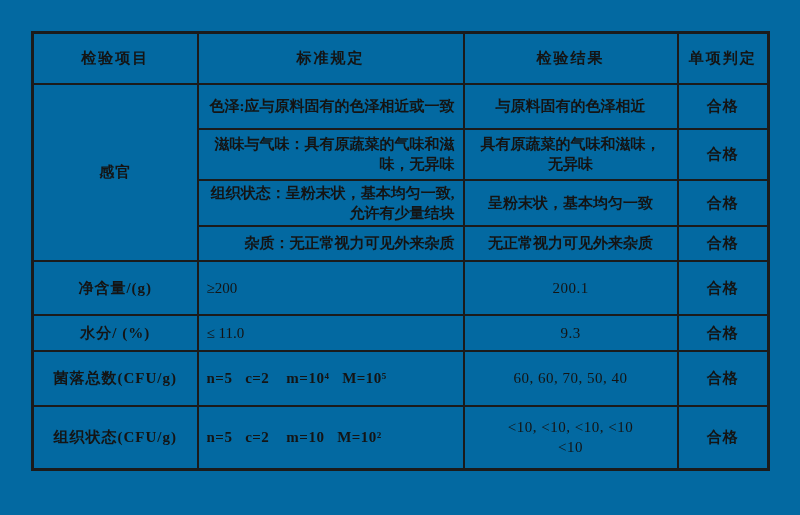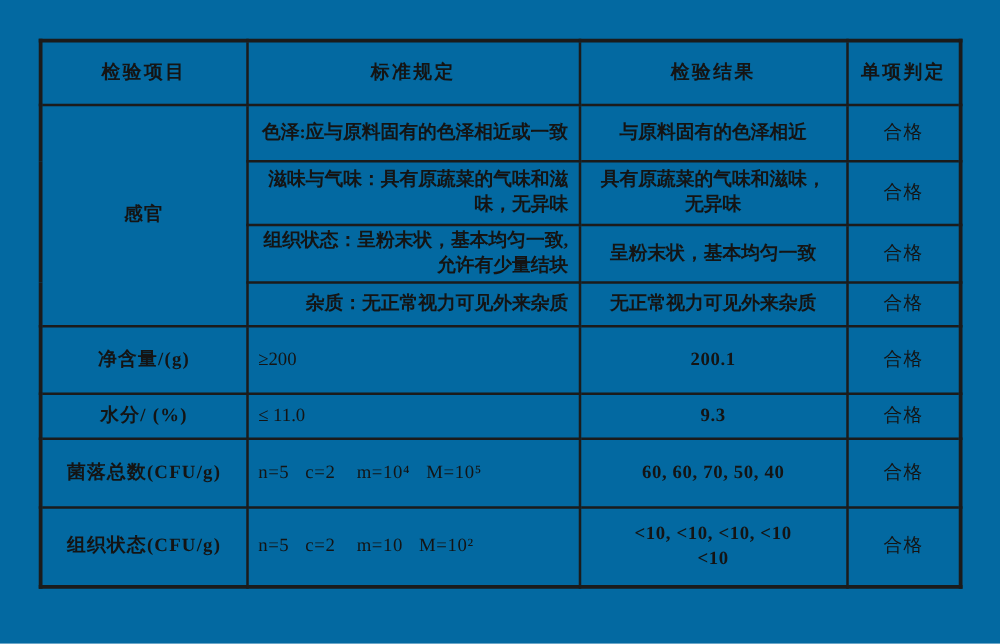--- a/index.html
+++ b/index.html
@@ -50,41 +50,41 @@
     letter-spacing: 1px;
     margin-top: 28px;
   }
   td.std-left {
     text-align: right;
     font-weight: bold;
     font-family: Liberation Serif, serif;
   }
   td.std-left-plain {
     text-align: left;
-    font-weight: normal;
+    font-weight: bold;
     padding-left: 26px;
     letter-spacing: 0.5px;
   }
   td.std-center {
     text-align: left;
     font-weight: normal;
   }
   td.res {
     text-align: center;
     font-weight: bold;
     border-radius: 10px;
   }
   td.res-plain {
     text-align: center;
-    font-weight: bold;
+    font-weight: normal;
     letter-spacing: 0.5px;
   }
   td.judge {
     text-align: center;
-    font-weight: normal;
+    font-weight: bold;
     font-size: 16px;
     letter-spacing: 1px;
   }
 </style>
 </head>
 <body>
 
 <div class="page">
   <table class="report">
     <colgroup>

